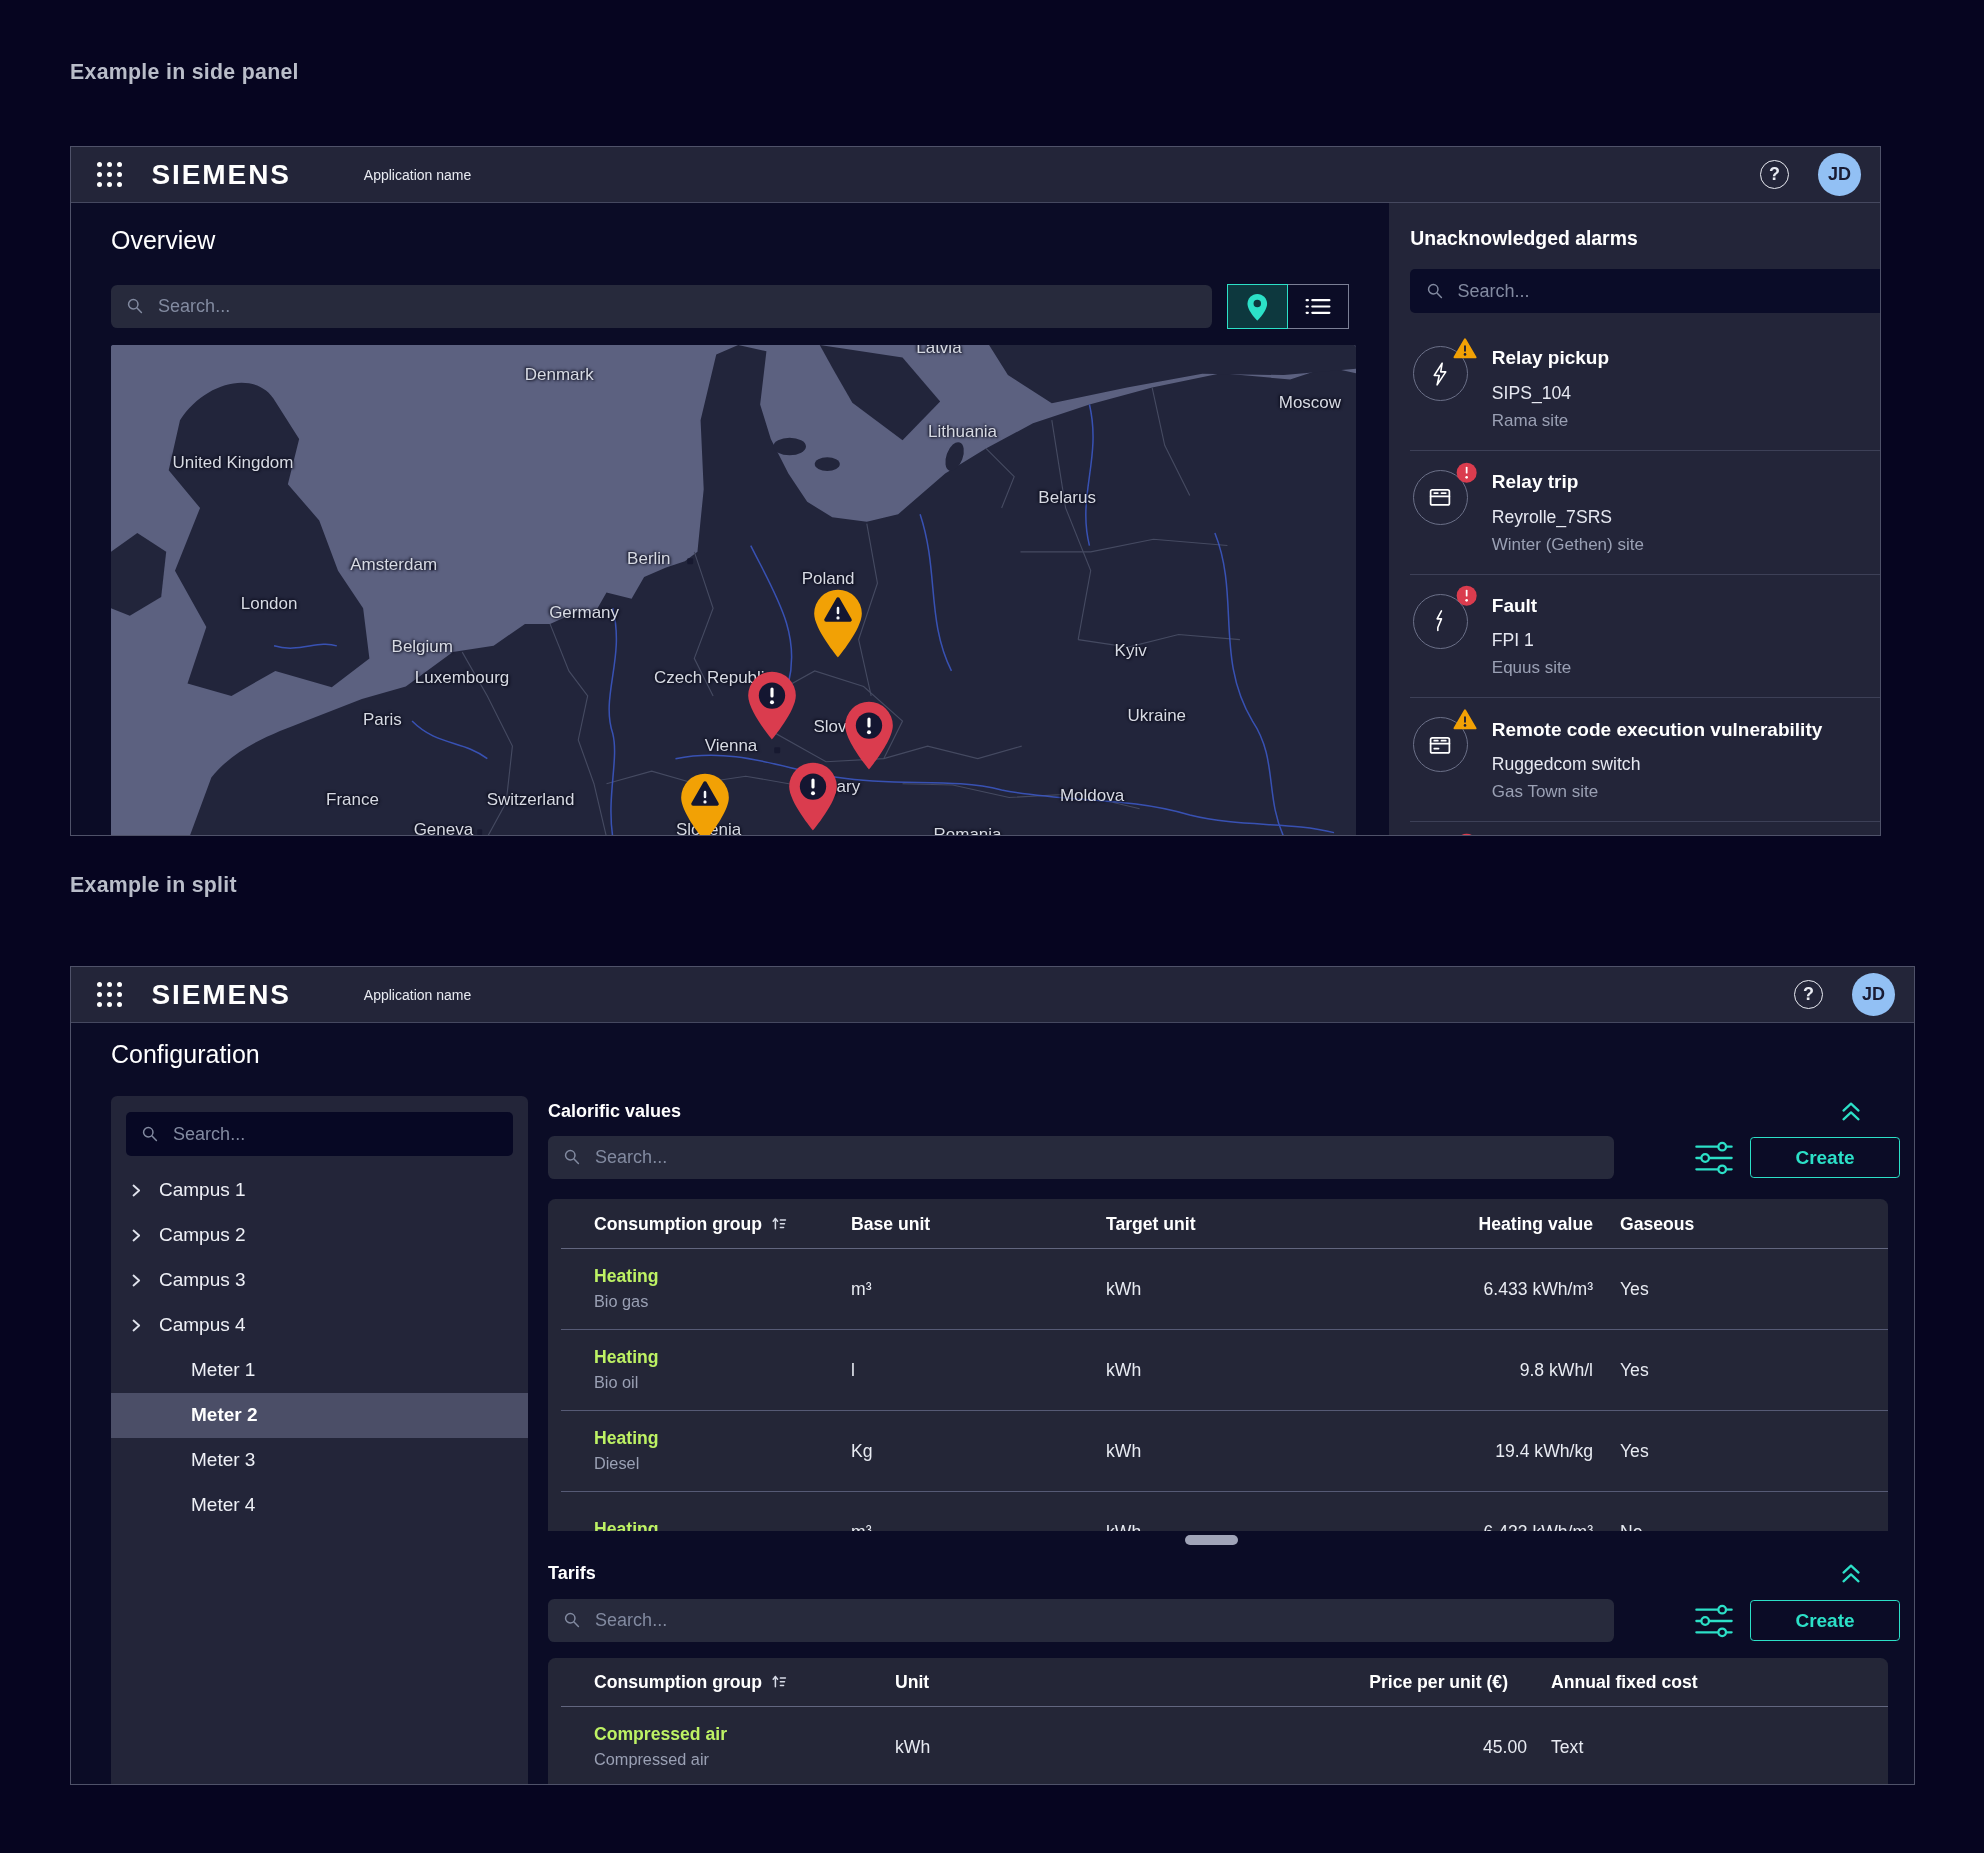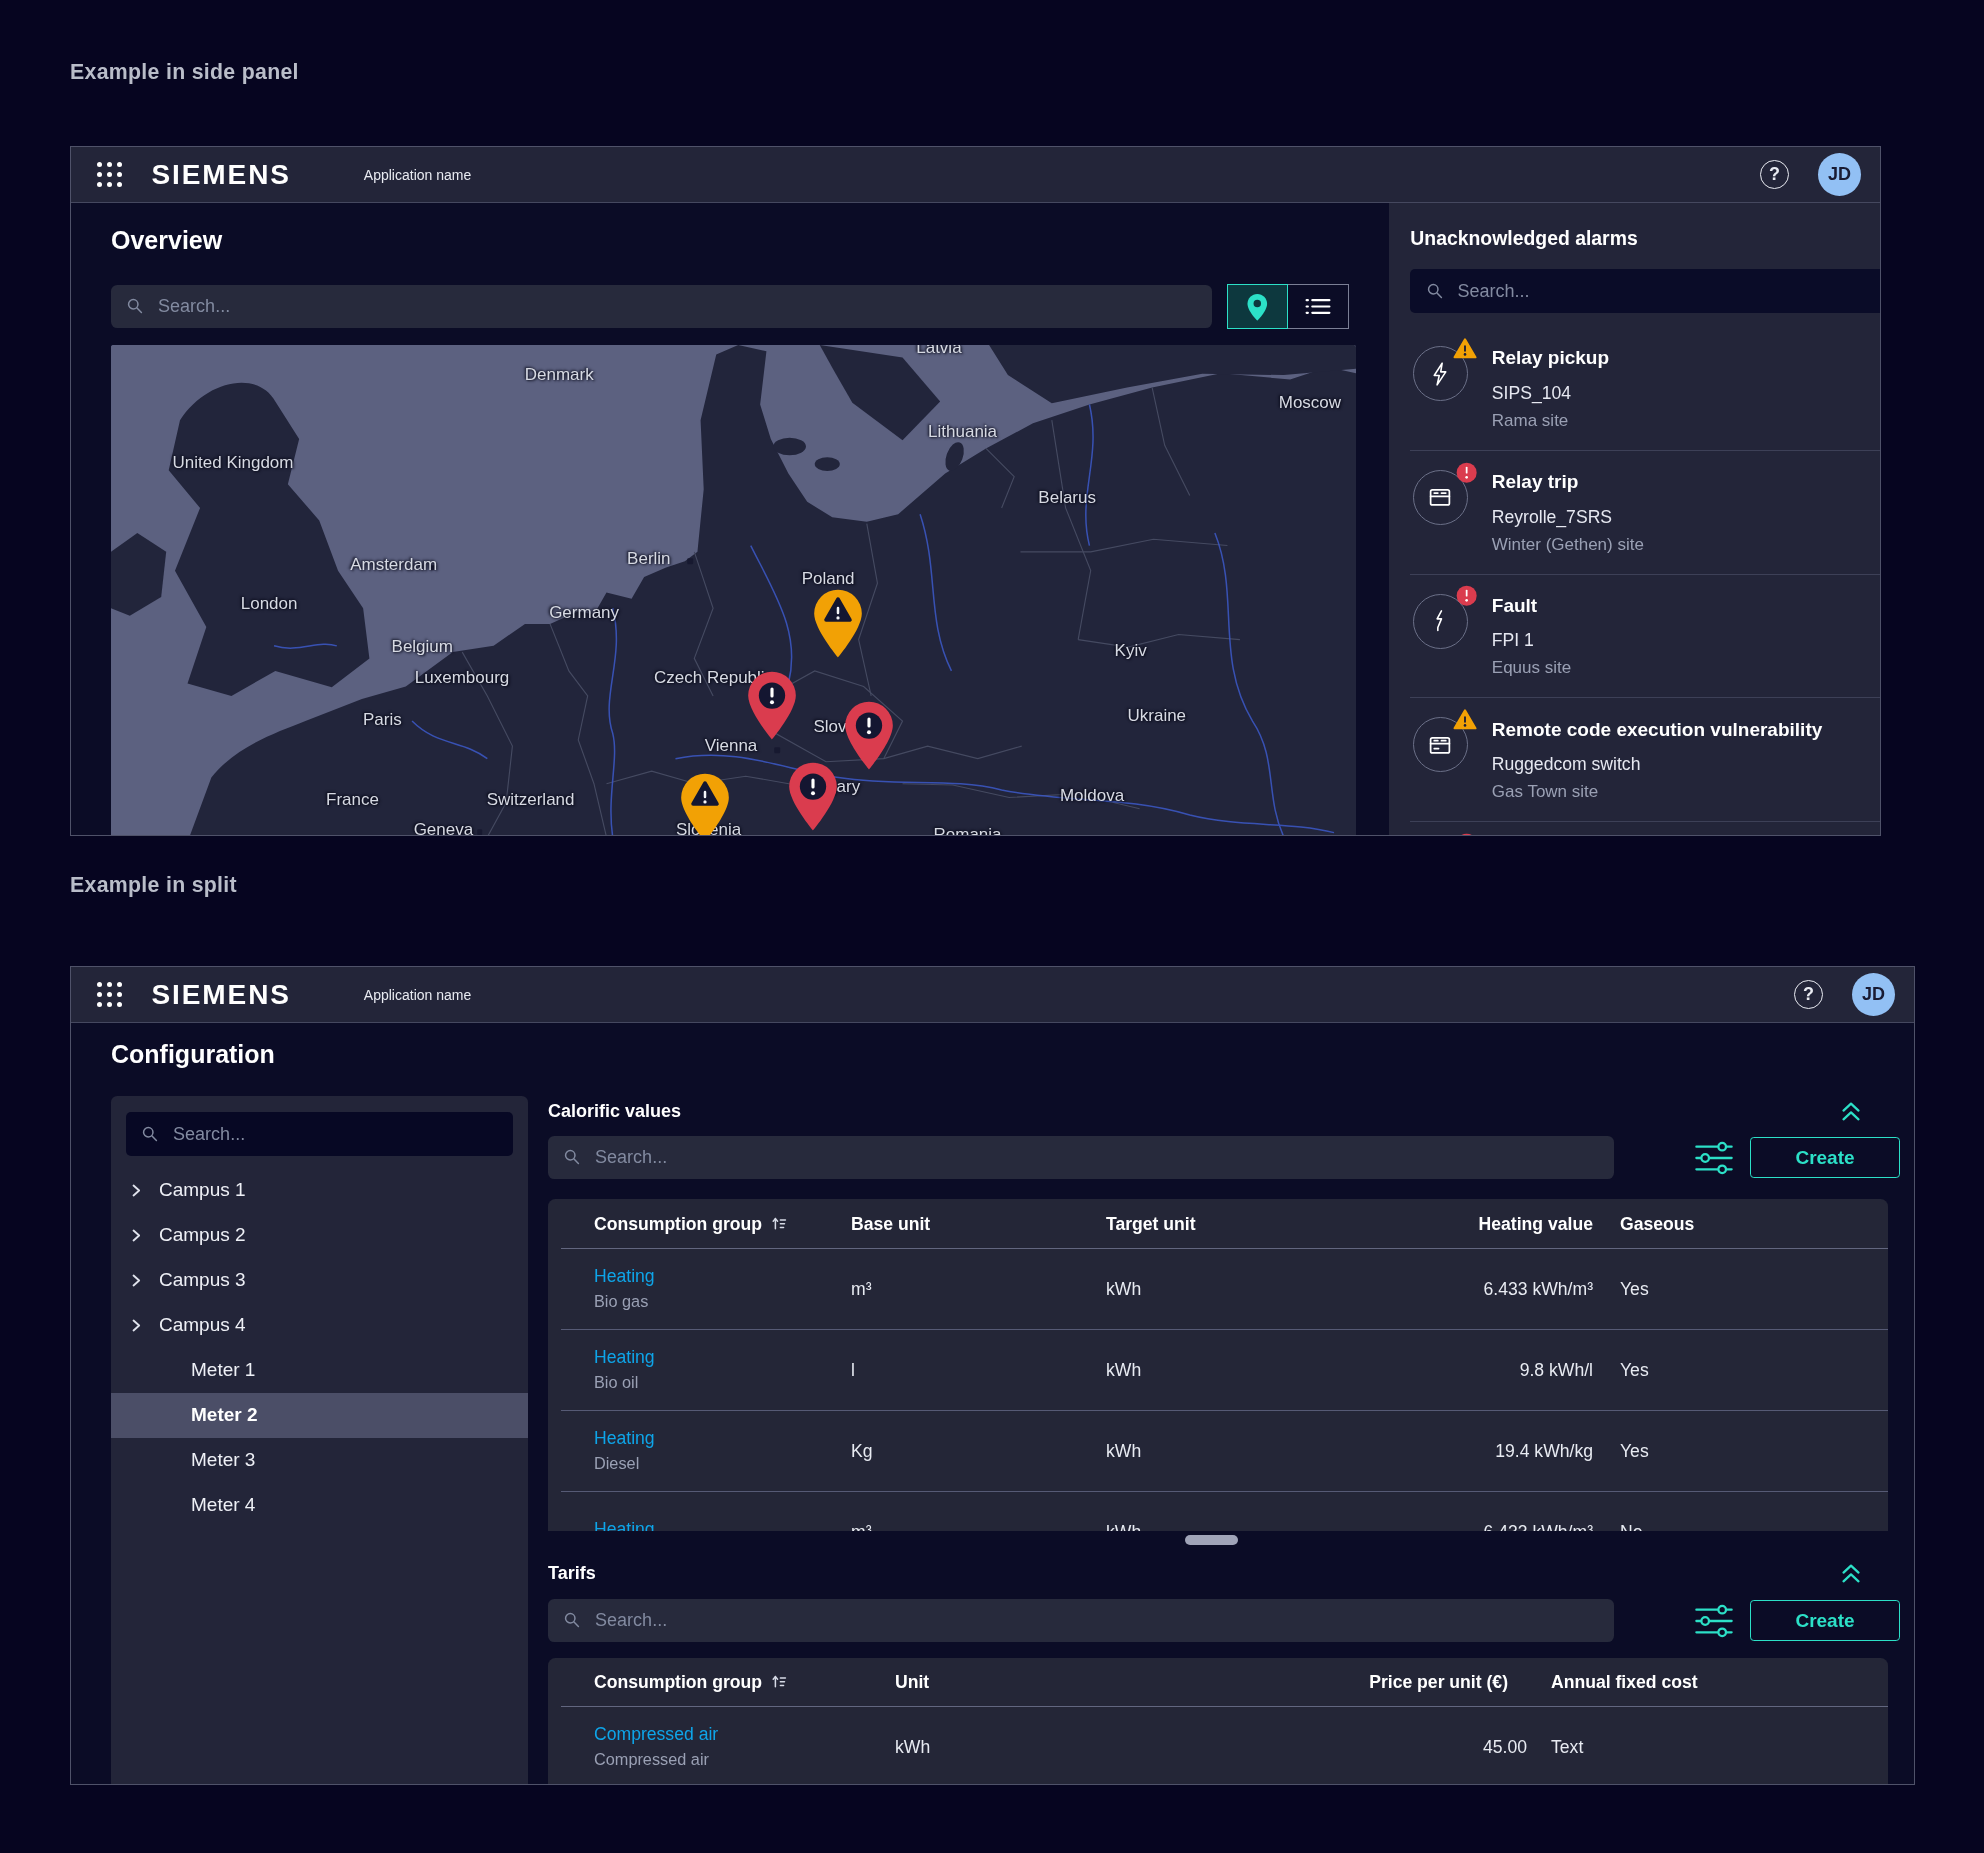--- a/index.html
+++ b/index.html
@@ -15,21 +15,21 @@
               display:flex;align-items:center;padding:0 19px 0 25px;box-sizing:border-box;}
   .launcher{display:grid;grid-template-columns:repeat(3,7.5px);grid-auto-rows:7.5px;gap:2.5px;place-items:center;margin-right:28px;cursor:pointer;}
   .launcher i{width:5px;height:5px;border-radius:50%;background:#ffffff;}
   .brand{font-size:28px;font-weight:700;color:#ffffff;letter-spacing:1.9px;margin-right:41px;}
   .app-name{font-size:14px;color:#e9ebf2;margin-left:32px;}
   .hd-right{margin-left:auto;display:flex;align-items:center;gap:29px;}
   .help{width:29px;height:29px;border:1.9px solid #e9ebf2;border-radius:50%;color:#e9ebf2;display:flex;align-items:center;
         justify-content:center;font-size:18px;font-weight:700;cursor:pointer;box-sizing:border-box;}
   .avatar{width:43px;height:43px;border-radius:50%;background:#92c0f4;color:#191b33;display:flex;align-items:center;
           justify-content:center;font-size:18px;font-weight:700;cursor:pointer;}
-  .page-title{position:absolute;left:40px;color:#ffffff;font-size:25px;font-weight:700;}
+  .page-title{position:absolute;left:40px;color:#ffffff;font-size:25px;font-weight:400;}
 
   
   .searchbox{display:flex;align-items:center;gap:12.5px;padding:0 16.3px;box-sizing:border-box;border-radius:6.3px;}
   .searchbox input{flex:1;background:transparent;border:none;outline:none;color:#dfe2ec;font-size:18px;font-family:"Liberation Sans",sans-serif;}
   .searchbox input::placeholder{color:#828aa0;opacity:1;}
 
   
   .ov-search{position:absolute;left:40px;top:138px;width:1101px;height:43px;background:#272a3c;}
   .toggle{position:absolute;left:1156px;top:137px;display:flex;}
   .tbtn{width:61px;height:45px;display:flex;align-items:center;justify-content:center;box-sizing:border-box;cursor:pointer;}
@@ -74,21 +74,21 @@
   .create-btn{position:absolute;left:1679px;width:150px;height:41px;border:1.9px solid #2ce0c7;border-radius:3.8px;background:transparent;
               color:#2ce0c7;font-size:19px;font-weight:700;display:flex;align-items:center;justify-content:center;cursor:pointer;box-sizing:border-box;}
 
   .tpanel{position:absolute;left:477px;width:1327px;background:#242637;border-radius:7.5px 7.5px 0 0;overflow:hidden;padding-left:13px;}
   .thead{position:relative;height:49px;border-bottom:1.9px solid #62667f;font-size:17.6px;font-weight:700;color:#ffffff;}
   .trow{position:relative;height:80px;border-bottom:1.9px solid #565a75;}
   .trow:last-child{border-bottom:none;}
   .cell{position:absolute;top:50%;transform:translateY(-50%);font-size:17.6px;color:#e8ebf2;white-space:nowrap;}
   .cell.hdr{color:#ffffff;font-weight:700;display:flex;align-items:center;gap:8.8px;}
   .cell.right{text-align:right;}
-  .group-cell .g-main{font-size:17.6px;font-weight:400;color:#0ea5e9;line-height:21.3px;}
+  .group-cell .g-main{font-size:17.6px;font-weight:700;color:#bef264;line-height:21.3px;}
   .group-cell .g-sub{font-size:16.3px;color:#9aa0b4;margin-top:3.8px;line-height:20px;}
   .pill{position:absolute;left:1114px;top:568px;width:53px;height:10px;background:#a0a4b8;border-radius:5px;cursor:pointer;}
 </style>
 </head>
 <body>
 
 <svg width="0" height="0" style="position:absolute">
   <defs>
     <g id="i-magnifier">
       <circle cx="10" cy="10" r="7.5" fill="none" stroke="#828aa0" stroke-width="2.4"></circle>

